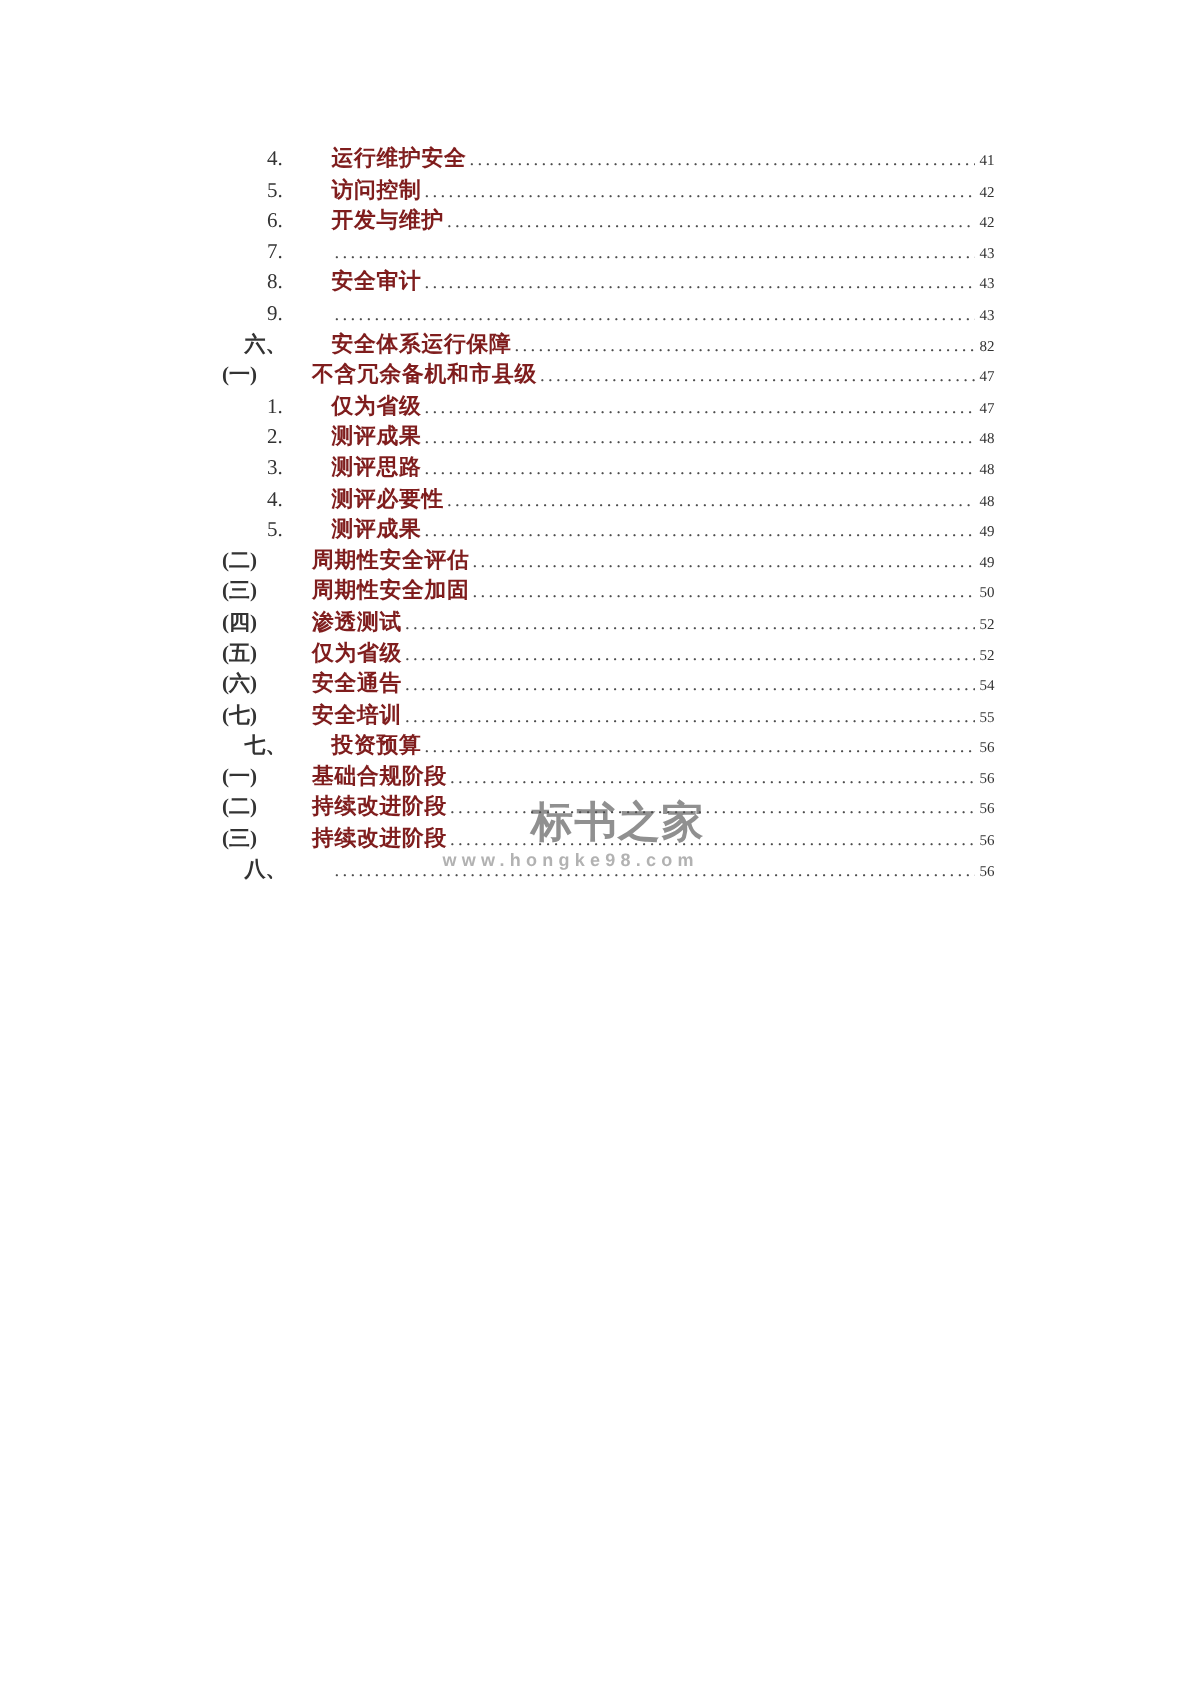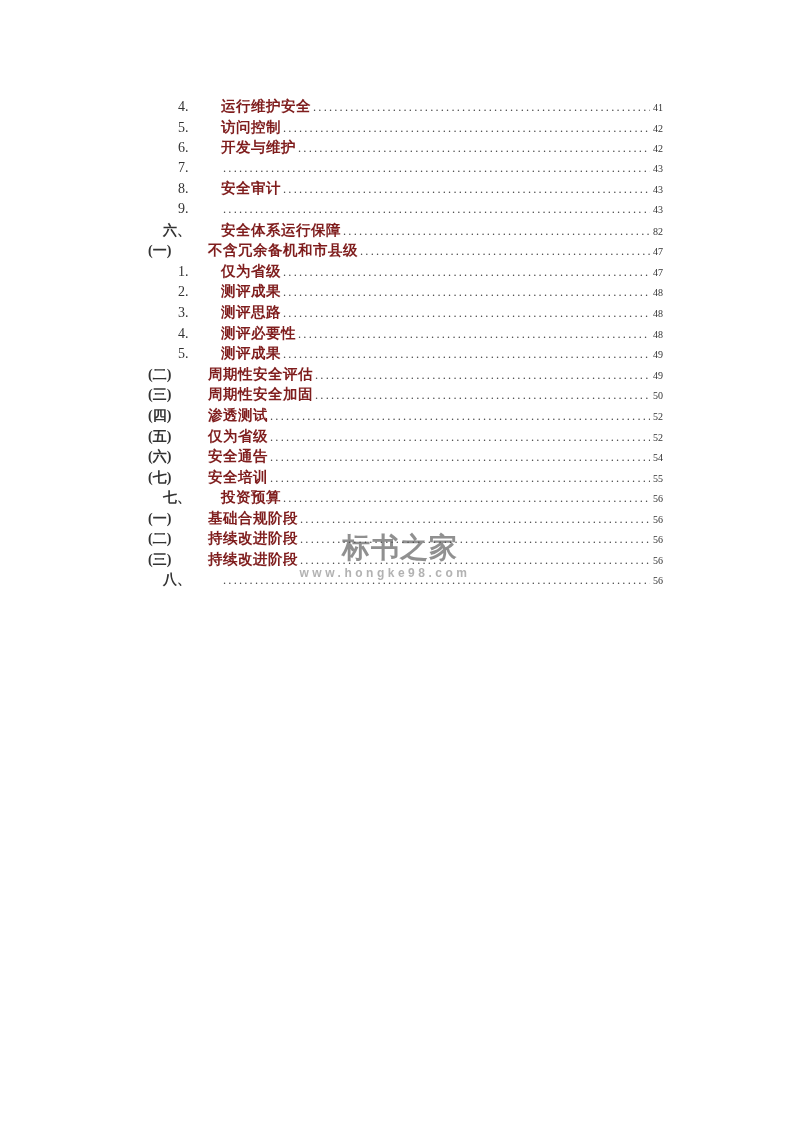--- a/index.html
+++ b/index.html
@@ -9,31 +9,31 @@
     position: relative;
     overflow: hidden;
     font-family: "Liberation Sans", sans-serif;
   }
   .page { position: absolute; inset: 0; background: #ffffff; }
 
   
   .watermark { position: absolute; z-index: 1; pointer-events: none; }
   .wm-title {
     position: absolute;
-    left: 330px; top: 534px; width: 140px;
+    left: 342px; top: 534px; width: 140px;
     text-align: center;
     font-family: "Liberation Sans", sans-serif;
     font-size: 28px; font-weight: 800;
     letter-spacing: 1px; line-height: 1;
     color: #909090;
   }
   .wm-url {
     position: absolute;
     left: 295px; top: 567px; width: 180px;
-    text-align: center;
+    text-align: left;
     font-family: "Liberation Sans", sans-serif;
     font-size: 12px; font-weight: 700;
     letter-spacing: 3.5px; line-height: 1;
     color: #b2b2b2;
   }
 
   
   .toc {
     position: absolute; z-index: 2;
     left: 148px; top: 96px; right: 116px;

